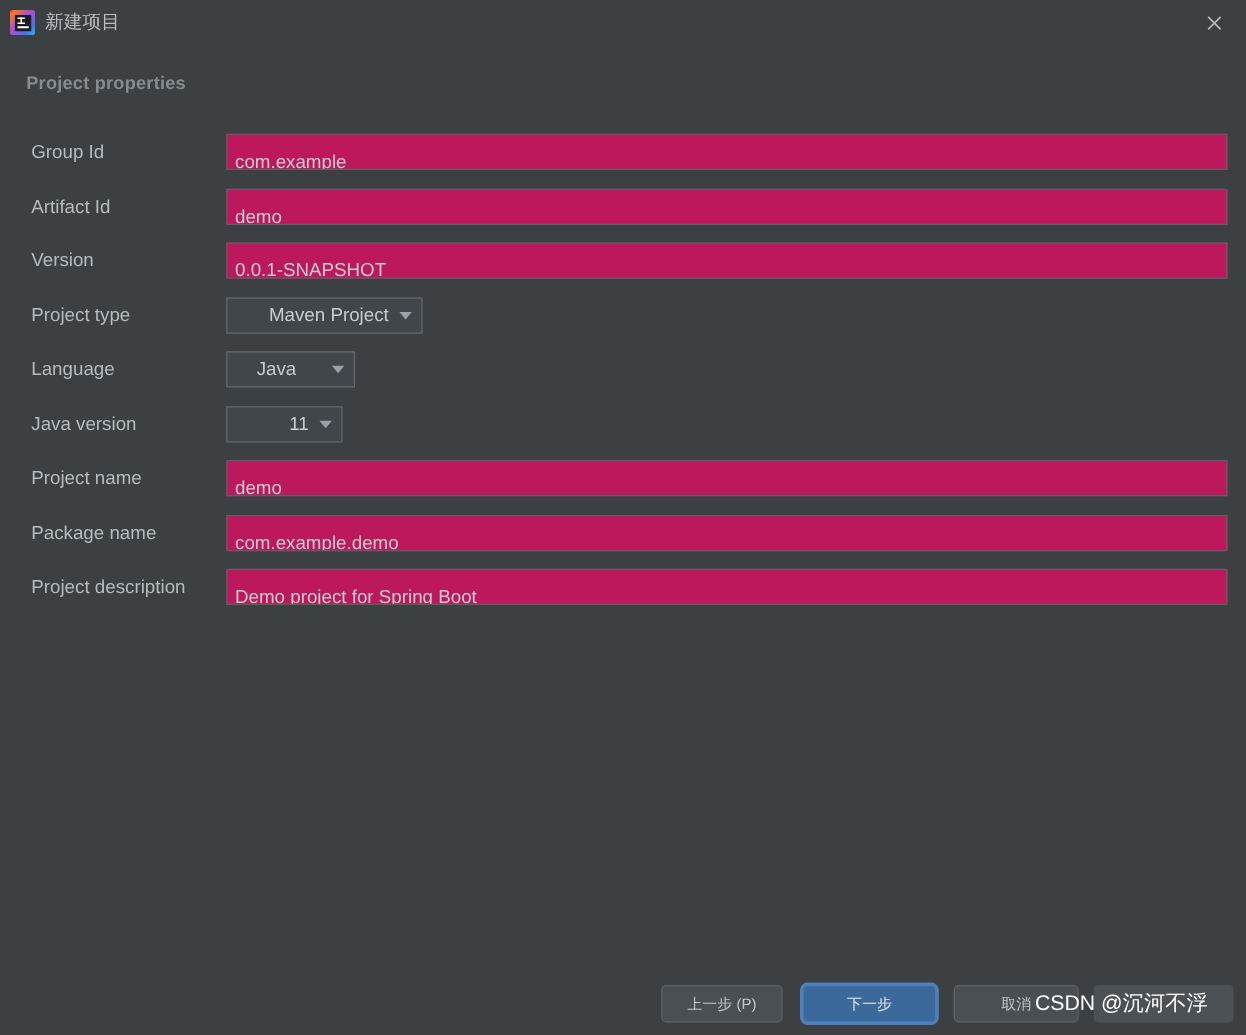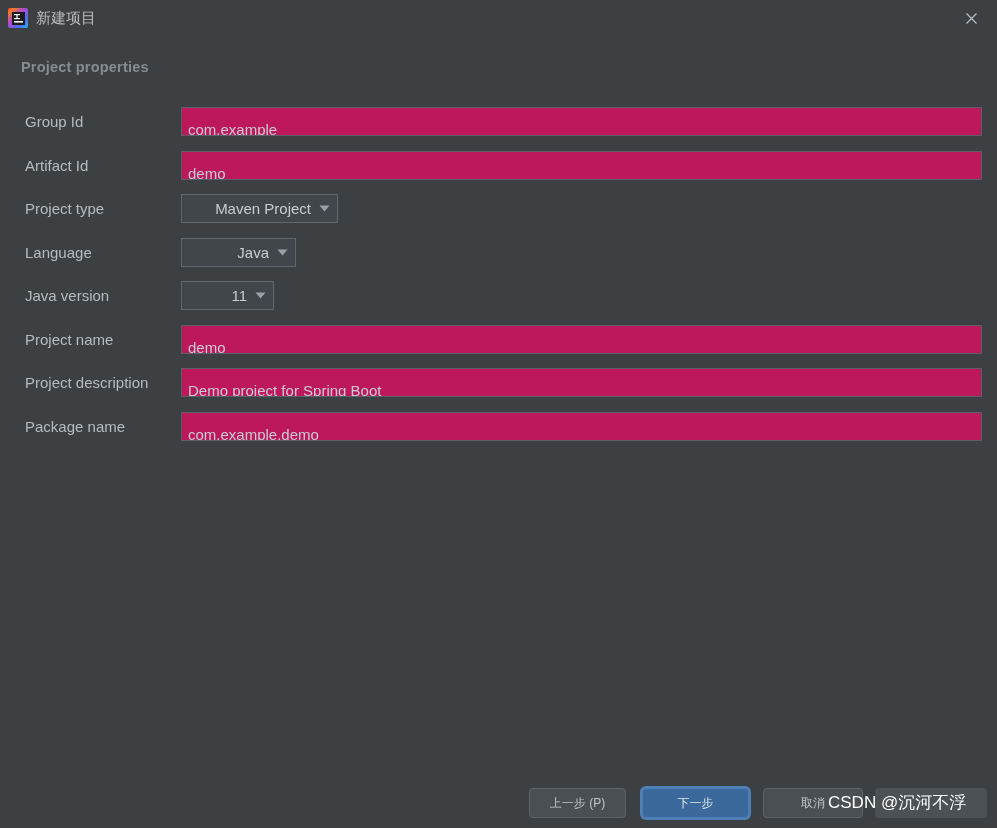--- a/index.html
+++ b/index.html
@@ -121,21 +121,21 @@
   .combo .arrow {
     flex: 0 0 auto;
     width: 26px;
     display: flex;
     align-items: center;
     justify-content: center;
   }
   .arrow svg { display: block; }
 
   .w-project-type { width: 157px; }
-  .w-language     { width: 115px; }
+  .w-language     { width: 103px; gap: 20px; }
   .w-packaging    { width: 89px; }
   .w-javaversion  { width: 93px; }
 
   
   .footer {
     position: absolute;
     left: 0; bottom: 0;
     width: 997px; height: 48px;
   }
   .btn {
@@ -211,20 +211,24 @@
     <div class="row">
       <div class="row-label">Group Id</div>
       <div class="field text">com.example</div>
     </div>
 
     <div class="row">
       <div class="row-label">Artifact Id</div>
       <div class="field text">demo</div>
     </div>
 
+    <div class="row">
+      <div class="row-label">Version</div>
+      <div class="field text">0.0.1-SNAPSHOT</div>
+    </div>
 
     <div class="row">
       <div class="row-label">Project type</div>
       <div class="field combo w-project-type">
         <span class="combo-value">Maven Project</span>
         <span class="arrow">
           <svg width="11" height="7" viewBox="0 0 11 7" aria-hidden="true">
               <path d="M0.5 0.5 L10.5 0.5 L5.5 6.5 Z" fill="#9aa0a5"></path>
             </svg>
         </span>
@@ -255,27 +259,27 @@
         </span>
       </div>
     </div>
 
     <div class="row">
       <div class="row-label">Project name</div>
       <div class="field text">demo</div>
     </div>
 
     <div class="row">
+      <div class="row-label">Package name</div>
+      <div class="field text">com.example.demo</div>
+    </div>
+
+    <div class="row">
       <div class="row-label">Project description</div>
       <div class="field text">Demo project for Spring Boot</div>
-    </div>
-
-    <div class="row">
-      <div class="row-label">Package name</div>
-      <div class="field text">com.example.demo</div>
     </div>
 
   </div>
 
   <div class="footer">
     <div class="btn btn-prev">上一步 (P)</div>
     <div class="btn btn-next">下一步</div>
     <div class="btn btn-cancel">取消</div>
     <div class="watermark-pill"></div>
     <div class="watermark-text">CSDN @沉河不浮</div>

